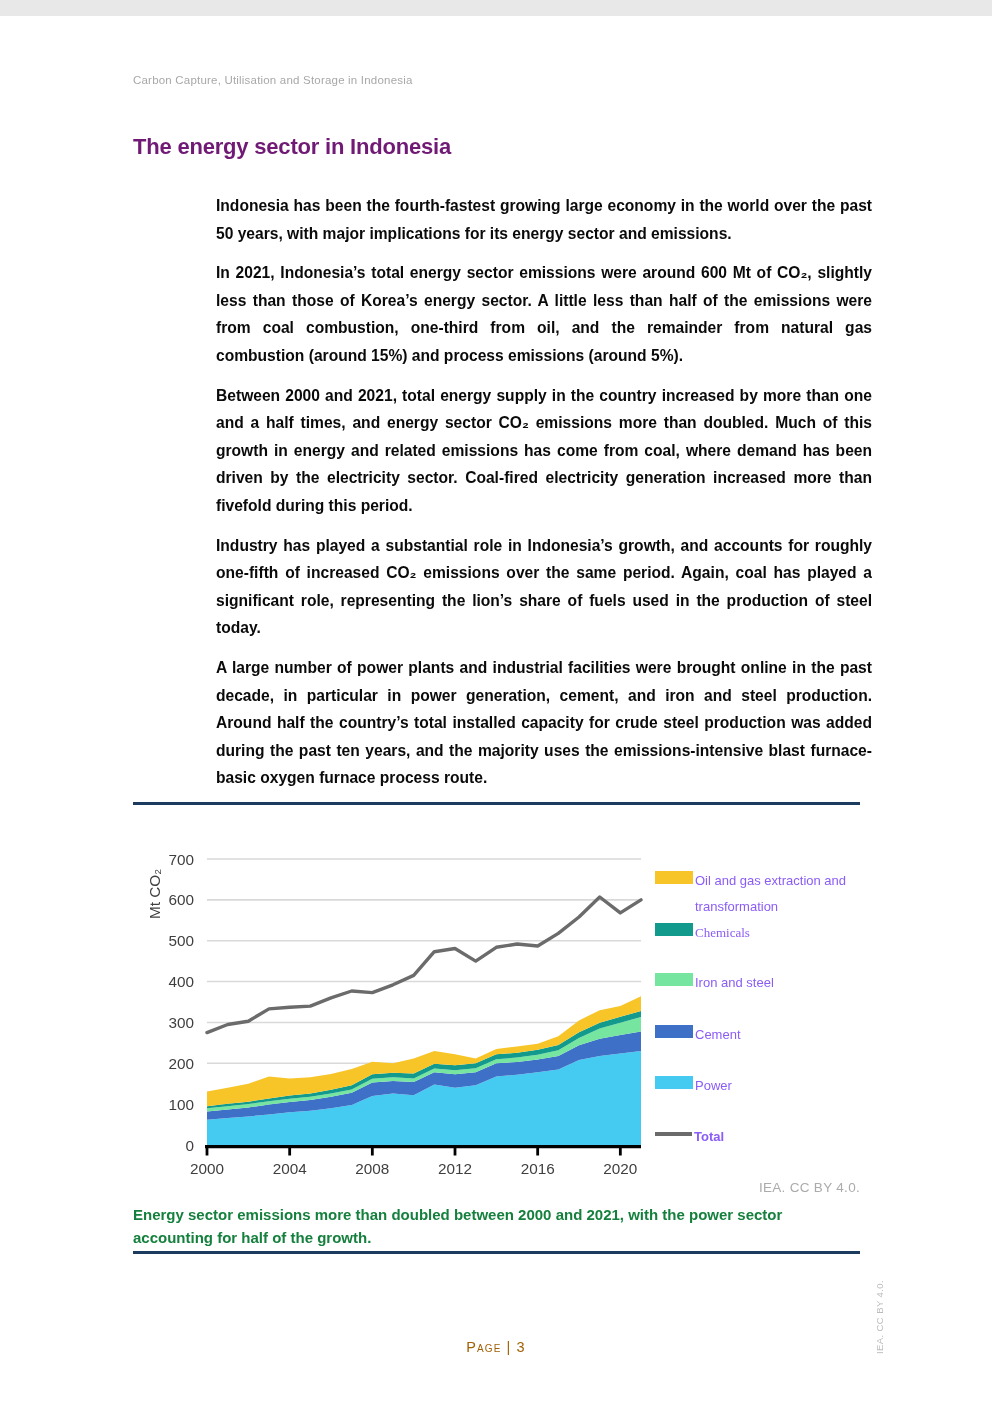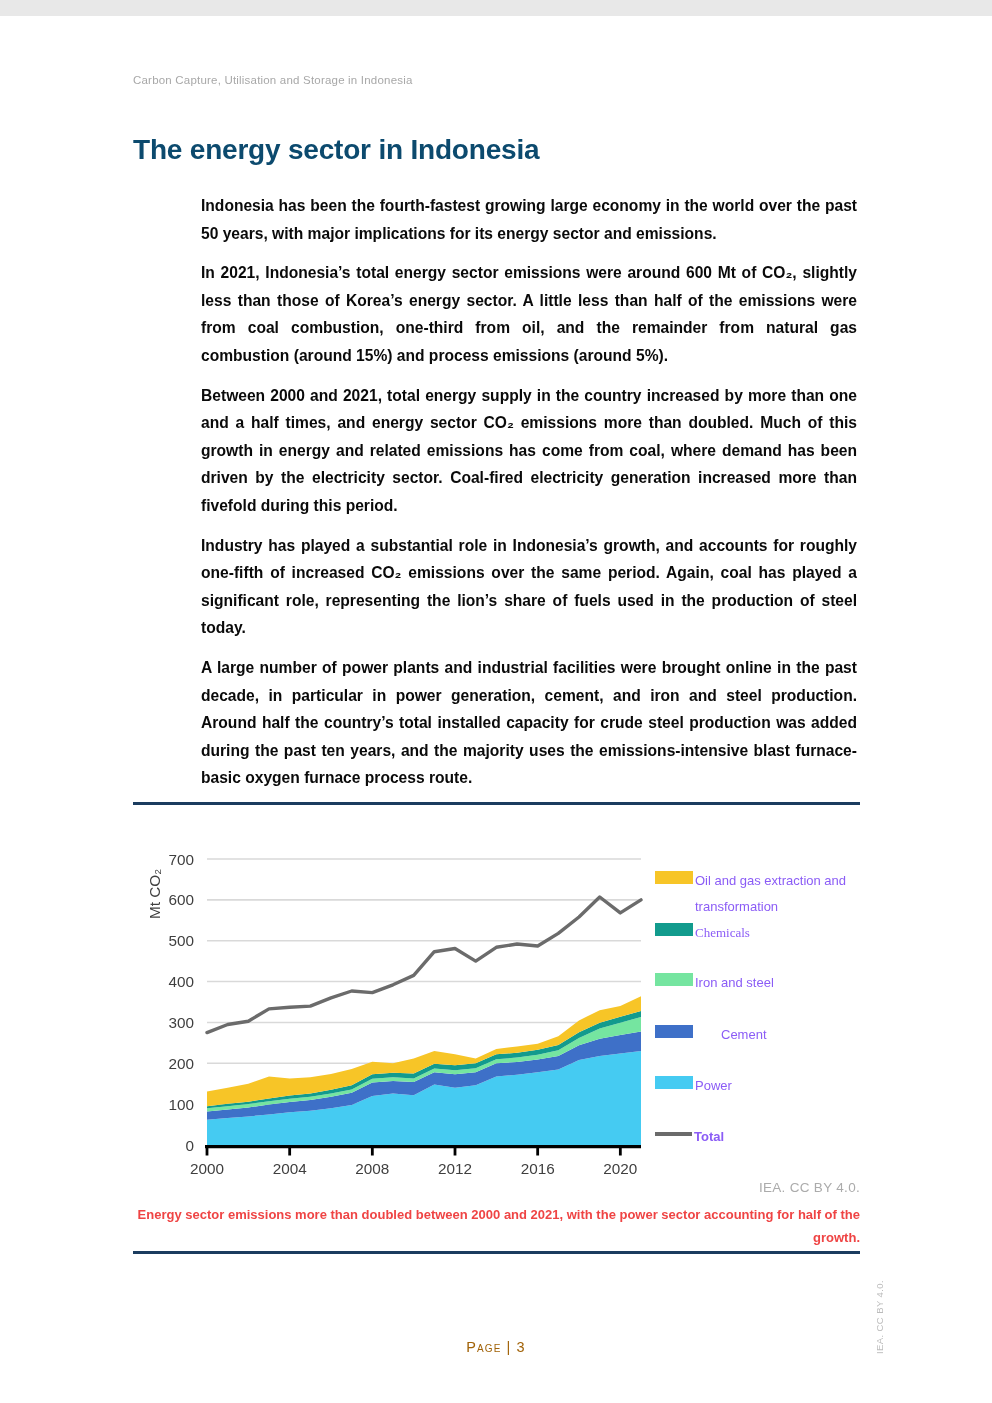--- a/index.html
+++ b/index.html
@@ -6,24 +6,24 @@
   .page{
     position:relative;width:992px;height:1403px;margin:16px auto;background:#ffffff;
     font-family:"Liberation Sans","DejaVu Sans",sans-serif;overflow:hidden;
   }
   .header-meta{
     position:absolute;left:133px;top:56px;width:600px;
     font-size:11.5px;line-height:17.5px;color:#a8a8a8;letter-spacing:0.2px;
   }
   h1.page-title{
     position:absolute;left:133px;top:118px;margin:0;width:740px;
-    font-size:28px;font-weight:700;color:#0c4a6e;letter-spacing:-0.2px;
+    font-size:22px;font-weight:700;color:#701a75;letter-spacing:-0.2px;
   }
   .body-text{
-    position:absolute;left:201px;top:176px;width:656px;
+    position:absolute;left:216px;top:176px;width:656px;
     font-size:15.6px;line-height:27.6px;font-weight:600;color:#0a0a0a;
   }
   .body-text p{margin:0 0 12px 0;text-align:justify;}
   .figure{position:absolute;left:133px;top:786px;width:727px;height:470px;}
   .rule{position:absolute;left:0;width:727px;height:2.5px;background:#1b3c5f;}
   .rule-top{top:0;}
   .rule-bottom{top:449px;}
   .figure-title{
     position:absolute;left:0;top:10px;width:727px;
     font-size:15.5px;font-weight:700;color:#1f4e79;
@@ -33,21 +33,21 @@
   .legend{position:absolute;left:522px;top:44px;width:205px;height:300px;}
   .legend-item{position:absolute;left:0;display:flex;align-items:flex-start;}
   .legend-swatch{flex:0 0 38px;width:38px;height:13px;margin-top:3px;}
   .legend-line{flex:0 0 37px;width:37px;height:3.5px;margin-top:8px;}
   .legend-label{font-size:13px;line-height:26px;color:#8b5cf6;padding-left:2px;}
   .attribution{
     position:absolute;right:0;top:378px;font-size:13.5px;color:#ababab;letter-spacing:0.3px;
   }
   .figure-caption{
     position:absolute;left:0;top:402px;width:727px;
-    font-size:13px;font-weight:700;color:#ef4444;line-height:22.5px;text-align:right;
+    font-size:15px;font-weight:700;color:#15803d;line-height:22.5px;
   }
   .footer{
     position:absolute;left:0;top:1322px;width:992px;text-align:center;
   }
   .footer span{
     font-variant:small-caps;font-size:14.5px;color:#a16207;letter-spacing:1.1px;
   }
   .side-note{
     position:absolute;left:874px;top:1250px;height:88px;
     writing-mode:vertical-rl;transform:rotate(180deg);
@@ -118,21 +118,21 @@
           <span class="legend-label">Oil and gas extraction and transformation</span>
         </div>
         <div class="legend-item" style="top: 74px; font-family: Liberation Serif, serif;">
           <span class="legend-swatch" style="background: rgb(18, 155, 141);"></span>
           <span class="legend-label">Chemicals</span>
         </div>
         <div class="legend-item" style="top: 124px;">
           <span class="legend-swatch" style="background: rgb(117, 229, 160);"></span>
           <span class="legend-label">Iron and steel</span>
         </div>
-        <div class="legend-item" style="top: 176px; gap: 26px;">
+        <div class="legend-item" style="top: 176px;">
           <span class="legend-swatch" style="background: rgb(62, 112, 200);"></span>
           <span class="legend-label">Cement</span>
         </div>
         <div class="legend-item" style="top: 227px;">
           <span class="legend-swatch" style="background: rgb(69, 203, 242);"></span>
           <span class="legend-label">Power</span>
         </div>
         <div class="legend-item" style="top: 278px; font-weight: bold;">
           <span class="legend-line" style="background: rgb(107, 107, 107);"></span>
           <span class="legend-label">Total</span>

